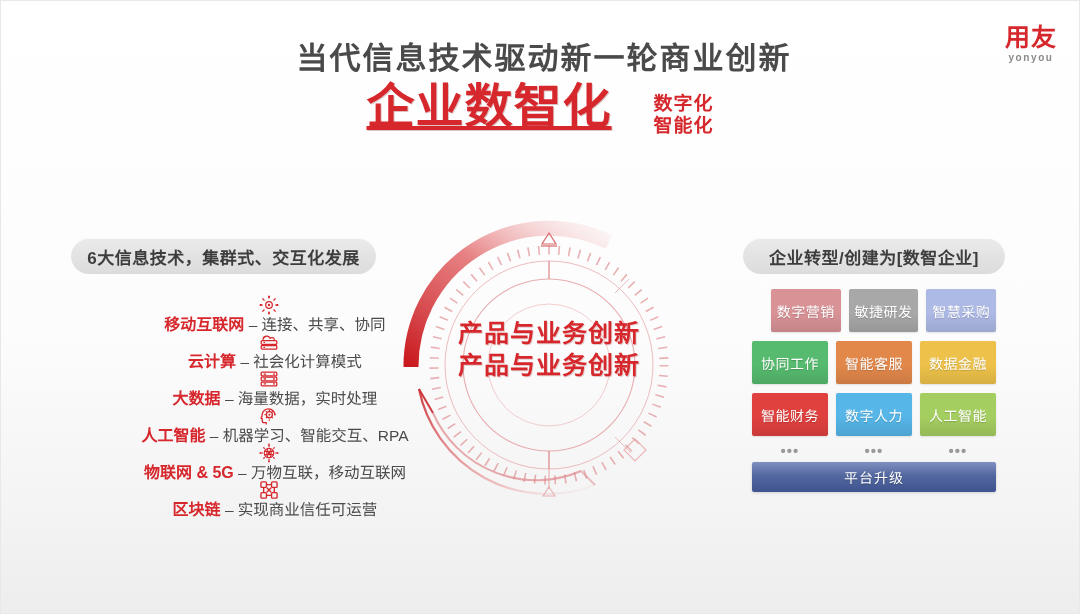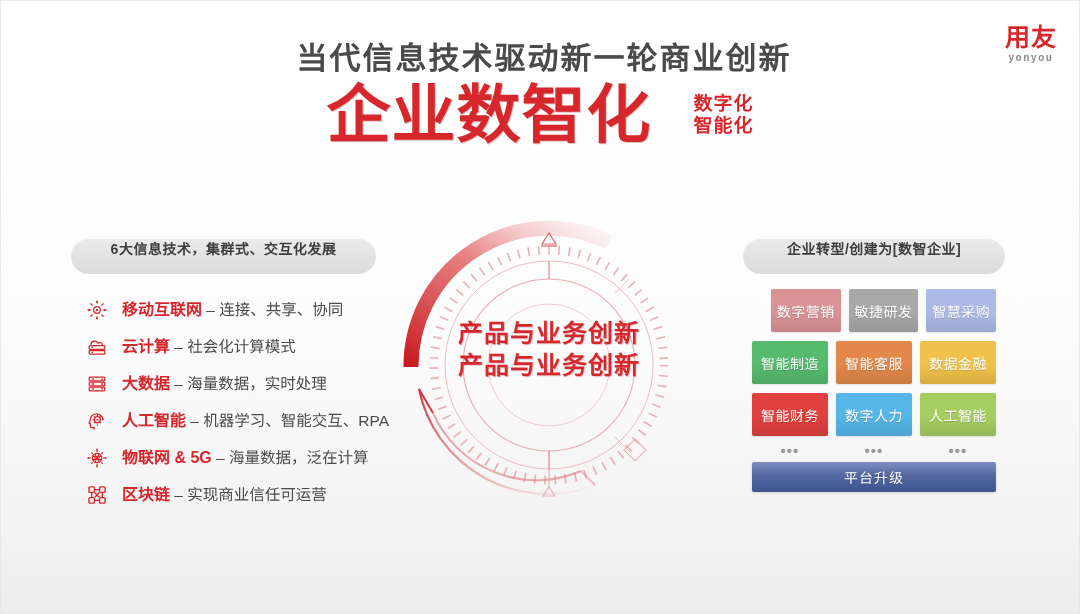--- a/index.html
+++ b/index.html
@@ -28,56 +28,57 @@
   .head{position:absolute;left:0;right:0;top:40px;z-index:5;text-align:center;}
   .head-title{
     font-size:31px;font-weight:bold;color:#4a4a4a;letter-spacing:2px;
     line-height:1.15;white-space:nowrap;margin-left:8px;
   }
   .head-main-wrap{
     margin-top:6px;display:flex;justify-content:center;align-items:flex-start;
     gap:6px;line-height:1;
   }
   .head-main{
-    font-size:64px;font-weight:bold;color:#d6272c;letter-spacing:1px;
+    font-size:48px;font-weight:bold;color:#d6272c;letter-spacing:1px;
     white-space:nowrap;
     text-shadow:1px 1px 0 rgba(120,20,20,.25);
+    text-decoration:underline;
   }
   .head-sub{
     display:flex;flex-direction:column;align-items:flex-start;
     font-size:19px;font-weight:bold;color:#d6272c;line-height:1.18;
     margin-top:10px;letter-spacing:1px;margin-left:36px;
   }
 
   
   .logo{position:absolute;right:22px;top:24px;z-index:6;text-align:center;}
   .logo-mark{
     font-size:25px;font-weight:bold;color:#d6272c;letter-spacing:1px;line-height:1;
   }
   .logo-sub{
     font-size:10px;color:#8a8a8a;letter-spacing:1.6px;margin-top:3px;line-height:1;
     font-weight:bold;
   }
 
   
   .pill{
     position:absolute;z-index:5;height:36px;border-radius:18px;
-    display:flex;align-items:flex-start;justify-content:center;
+    display:flex;align-items:center;justify-content:center;
     background:linear-gradient(180deg,#ebebeb 0%,#e3e3e3 50%,#dcdcdc 100%);
-    color:#3d3d3d;font-size:14px;font-weight:bold;letter-spacing:.5px;
+    color:#3d3d3d;font-size:17px;font-weight:bold;letter-spacing:.5px;
     box-shadow:inset 0 1px 0 rgba(255,255,255,.8);
   }
   .pill-left{left:70px;top:237px;width:305px;}
   .pill-right{left:742px;top:237px;width:262px;}
   .pill-right .brk{font-weight:bold;}
 
   
   .tech-list{position:absolute;left:84px;top:292px;z-index:5;width:380px;}
   .tech-row{
-    display:flex;align-items:center;height:34px;margin-bottom:3px;
+    display:flex;align-items:center;height:34px;margin-bottom:3px;flex-direction:column;
   }
   .tech-icon{
     width:24px;height:24px;flex:0 0 24px;margin-right:13px;
     display:flex;align-items:center;justify-content:center;
   }
   .tech-icon svg{display:block;}
   .tech-text{font-size:15.5px;line-height:1;white-space:nowrap;}
   .tech-name{color:#d6272c;font-weight:bold;font-size:16px;}
   .tech-desc{color:#4b4b4b;}
 
@@ -275,21 +276,21 @@
           <path d="M6.9 10.2h10.2M6.9 13.8h10.2"></path>
           <circle cx="12" cy="12" r="1.5" fill="#d6272c" stroke="none"></circle>
           <path d="M12 3.2v2.2M12 18.6v2.2M3.2 12h2.2M18.6 12h2.2M5.8 5.8l1.6 1.6M16.6 16.6l1.6 1.6M18.2 5.8l-1.6 1.6M7.4 16.6l-1.6 1.6"></path>
           <circle cx="12" cy="2.6" r="1" fill="#d6272c" stroke="none"></circle>
           <circle cx="12" cy="21.4" r="1" fill="#d6272c" stroke="none"></circle>
           <circle cx="2.6" cy="12" r="1" fill="#d6272c" stroke="none"></circle>
           <circle cx="21.4" cy="12" r="1" fill="#d6272c" stroke="none"></circle>
         </svg>
       </span>
       <span class="tech-text">
-        <span class="tech-name">物联网 &amp; 5G</span><span class="tech-desc"> – </span><span class="tech-desc">海量数据，泛在计算</span>
+        <span class="tech-name">物联网 &amp; 5G</span><span class="tech-desc"> – </span><span class="tech-desc">万物互联，移动互联网</span>
       </span>
     </div>
 
     <div class="tech-row">
       <span class="tech-icon">
         <svg width="22" height="22" viewBox="0 0 24 24" fill="none" stroke="#d6272c" stroke-width="1.5">
           <rect x="3.2" y="3.2" width="6" height="6" rx="1"></rect>
           <rect x="14.8" y="3.2" width="6" height="6" rx="1"></rect>
           <rect x="3.2" y="14.8" width="6" height="6" rx="1"></rect>
           <rect x="14.8" y="14.8" width="6" height="6" rx="1"></rect>
@@ -359,21 +360,21 @@
       <div class="card" style="background: linear-gradient(rgb(168, 168, 168) 0%, rgb(168, 168, 168) 55%, rgba(0, 0, 0, 0.1) 100%), rgb(168, 168, 168);">
         <span>敏捷研发</span>
       </div>
       <div class="card" style="background: linear-gradient(rgb(174, 186, 230) 0%, rgb(174, 186, 230) 55%, rgba(0, 0, 0, 0.1) 100%), rgb(174, 186, 230);">
         <span>智慧采购</span>
       </div>
     </div>
 
     <div class="grid-row">
       <div class="card" style="background: linear-gradient(rgb(86, 187, 110) 0%, rgb(86, 187, 110) 55%, rgba(0, 0, 0, 0.1) 100%), rgb(86, 187, 110);">
-        <span>智能制造</span>
+        <span>协同工作</span>
       </div>
       <div class="card" style="background: linear-gradient(rgb(226, 136, 75) 0%, rgb(226, 136, 75) 55%, rgba(0, 0, 0, 0.1) 100%), rgb(226, 136, 75);">
         <span>智能客服</span>
       </div>
       <div class="card" style="background: linear-gradient(rgb(238, 194, 74) 0%, rgb(238, 194, 74) 55%, rgba(0, 0, 0, 0.1) 100%), rgb(238, 194, 74);">
         <span>数据金融</span>
       </div>
     </div>
 
     <div class="grid-row">

